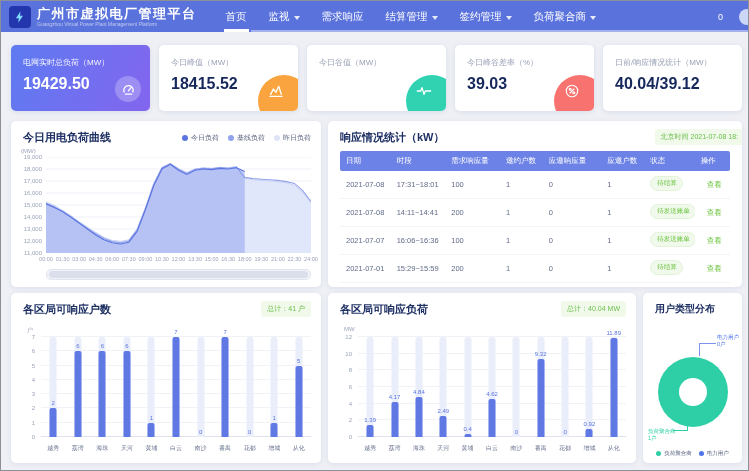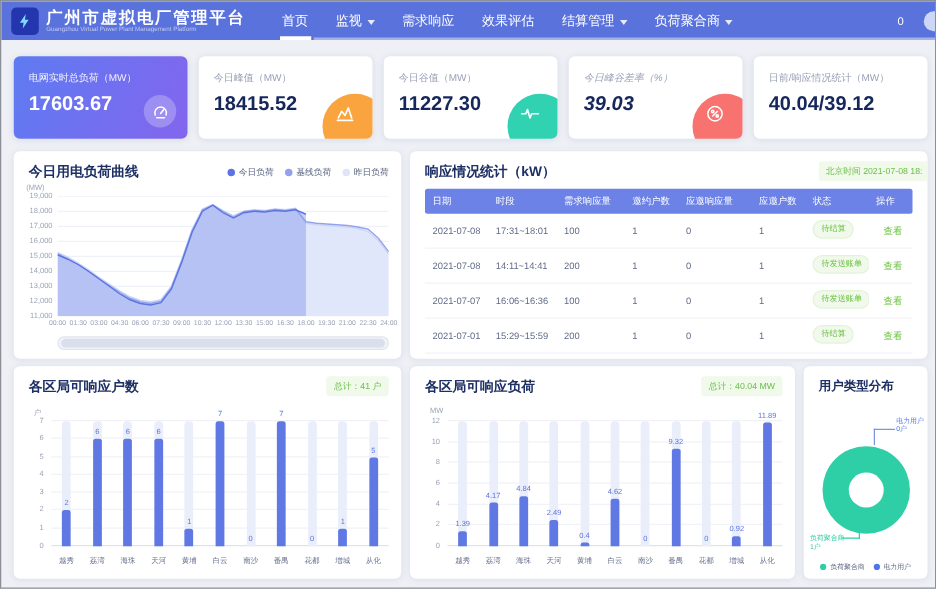--- a/index.html
+++ b/index.html
@@ -108,69 +108,69 @@
         <span>首页</span>
       </div>
       <div class="nav-item">
         <span>监视</span>
         <span class="caret"></span>
       </div>
       <div class="nav-item">
         <span>需求响应</span>
       </div>
       <div class="nav-item">
-        <span>效果评估</span>
+        <span>结算管理</span>
+        <span class="caret"></span>
       </div>
       <div class="nav-item">
-        <span>结算管理</span>
+        <span>签约管理</span>
         <span class="caret"></span>
       </div>
       <div class="nav-item">
         <span>负荷聚合商</span>
         <span class="caret"></span>
       </div>
     </div>
   <div class="nav-right">
     <div class="nav-count">0</div>
     <div class="avatar"></div>
   </div>
 </div>
 
 <div id="kpi-row">
     <div class="kpi-card gradient" style="left: 10px;">
       <div class="kpi-label">电网实时总负荷（MW）</div>
-      <div class="kpi-value">17603.67</div>
+      <div class="kpi-value">19429.50</div>
       <div class="kpi-icon-circle">
         <svg viewBox="0 0 24 24" fill="none" stroke="#fff" stroke-width="2" stroke-linecap="round">
           <path d="M5 16a7.5 7.5 0 1 1 14 0"></path>
           <path d="M12 14l4-5"></path>
           <path d="M7 19.5h10"></path>
         </svg>
       </div>
     </div>
     <div class="kpi-card" style="left: 158px;">
       <div class="kpi-label">今日峰值（MW）</div>
       <div class="kpi-value">18415.52</div>
       <div class="kpi-corner" style="background: rgb(249, 164, 63);">
         <svg viewBox="0 0 24 24" fill="none" stroke="#fff" stroke-width="2" stroke-linecap="round" stroke-linejoin="round">
           <path d="M3 20h18"></path>
           <path d="M4 17l4-8 4 5 4-9 4 12"></path>
         </svg>
       </div>
     </div>
     <div class="kpi-card" style="left: 306px;">
       <div class="kpi-label">今日谷值（MW）</div>
-      <div class="kpi-value">11227.30</div>
       <div class="kpi-corner" style="background: rgb(48, 210, 178);">
         <svg viewBox="0 0 24 24" fill="none" stroke="#fff" stroke-width="2" stroke-linecap="round" stroke-linejoin="round">
           <path d="M2 12h5l2-5 3 10 2-5h8"></path>
         </svg>
       </div>
     </div>
-    <div class="kpi-card" style="left: 454px; font-style: italic;">
+    <div class="kpi-card" style="left: 454px;">
       <div class="kpi-label">今日峰谷差率（%）</div>
       <div class="kpi-value">39.03</div>
       <div class="kpi-corner" style="background: rgb(248, 114, 111);">
         <svg viewBox="0 0 24 24" fill="none" stroke="#fff" stroke-width="1.8">
           <circle cx="12" cy="12" r="8.6"></circle>
           <path d="M8.6 15.4l6.8-6.8"></path>
           <circle cx="9.3" cy="9.3" r="1.4"></circle>
           <circle cx="14.7" cy="14.7" r="1.4"></circle>
         </svg>
       </div>

